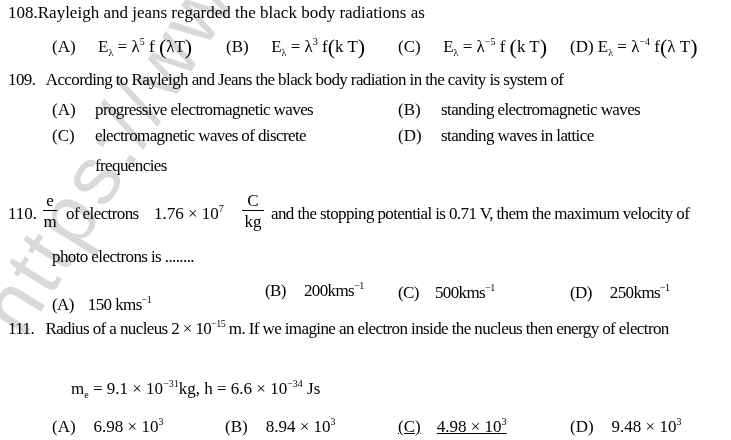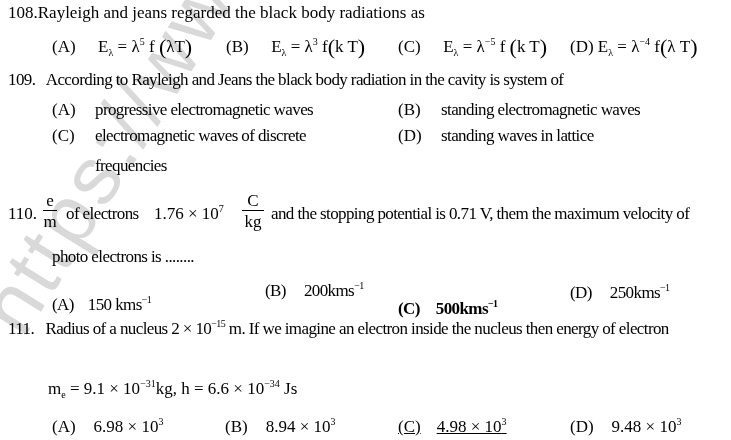--- a/index.html
+++ b/index.html
@@ -111,36 +111,36 @@
   </div>
   <div class="abs cond" style="left:271px;top:205px;">and the stopping potential is 0.71 V, them the maximum velocity of</div>
   <div class="abs cond" style="left:52px;top:248px;">photo electrons is ........</div>
 
   <div class="abs cond" style="left:52px;top:284px;margin-top:12px;">
     <span>(A)</span><span style="display:inline-block;width:14px"></span><span>150 kms</span><sup>−1</sup>
   </div>
   <div class="abs cond" style="left:225px;top:282px;margin-left:40px;">
     <span>(B)</span><span style="display:inline-block;width:18px"></span><span>200kms</span><sup>−1</sup>
   </div>
-  <div class="abs cond" style="left:398px;top:300px;font-weight:bold;">
+  <div class="abs cond" style="left:398px;top:284px;">
     <span>(C)</span><span style="display:inline-block;width:16px"></span><span>500kms</span><sup>−1</sup>
   </div>
   <div class="abs cond" style="left:570px;top:284px;">
     <span>(D)</span><span style="display:inline-block;width:18px"></span><span>250kms</span><sup>−1</sup>
   </div>
 
   <div class="abs cond" style="left:8px;top:320px;">
     <span>111.</span>
     <span style="display:inline-block;width:4px"></span>
     <span>Radius of a nucleus</span>
     <span>2 × 10</span><sup>−15</sup>
     <span>m</span><span>. If we imagine an electron inside the nucleus then energy of electron</span>
   </div>
 
-  <div class="abs" style="left:48px;top:380px;">
+  <div class="abs" style="left:71px;top:380px;">
     <span>m</span><sub>e</sub>
     <span>= 9.1 × 10</span><sup>−31</sup><span>kg, h = 6.6 × 10</span><sup>−34</sup>
     <span>Js</span>
   </div>
 
   <div class="abs" style="left:52px;top:418px;">
     <span>(A)</span><span style="display:inline-block;width:18px"></span><span>6.98 × 10</span><sup>3</sup>
   </div>
   <div class="abs" style="left:225px;top:418px;">
     <span>(B)</span><span style="display:inline-block;width:18px"></span><span>8.94 × 10</span><sup>3</sup>

